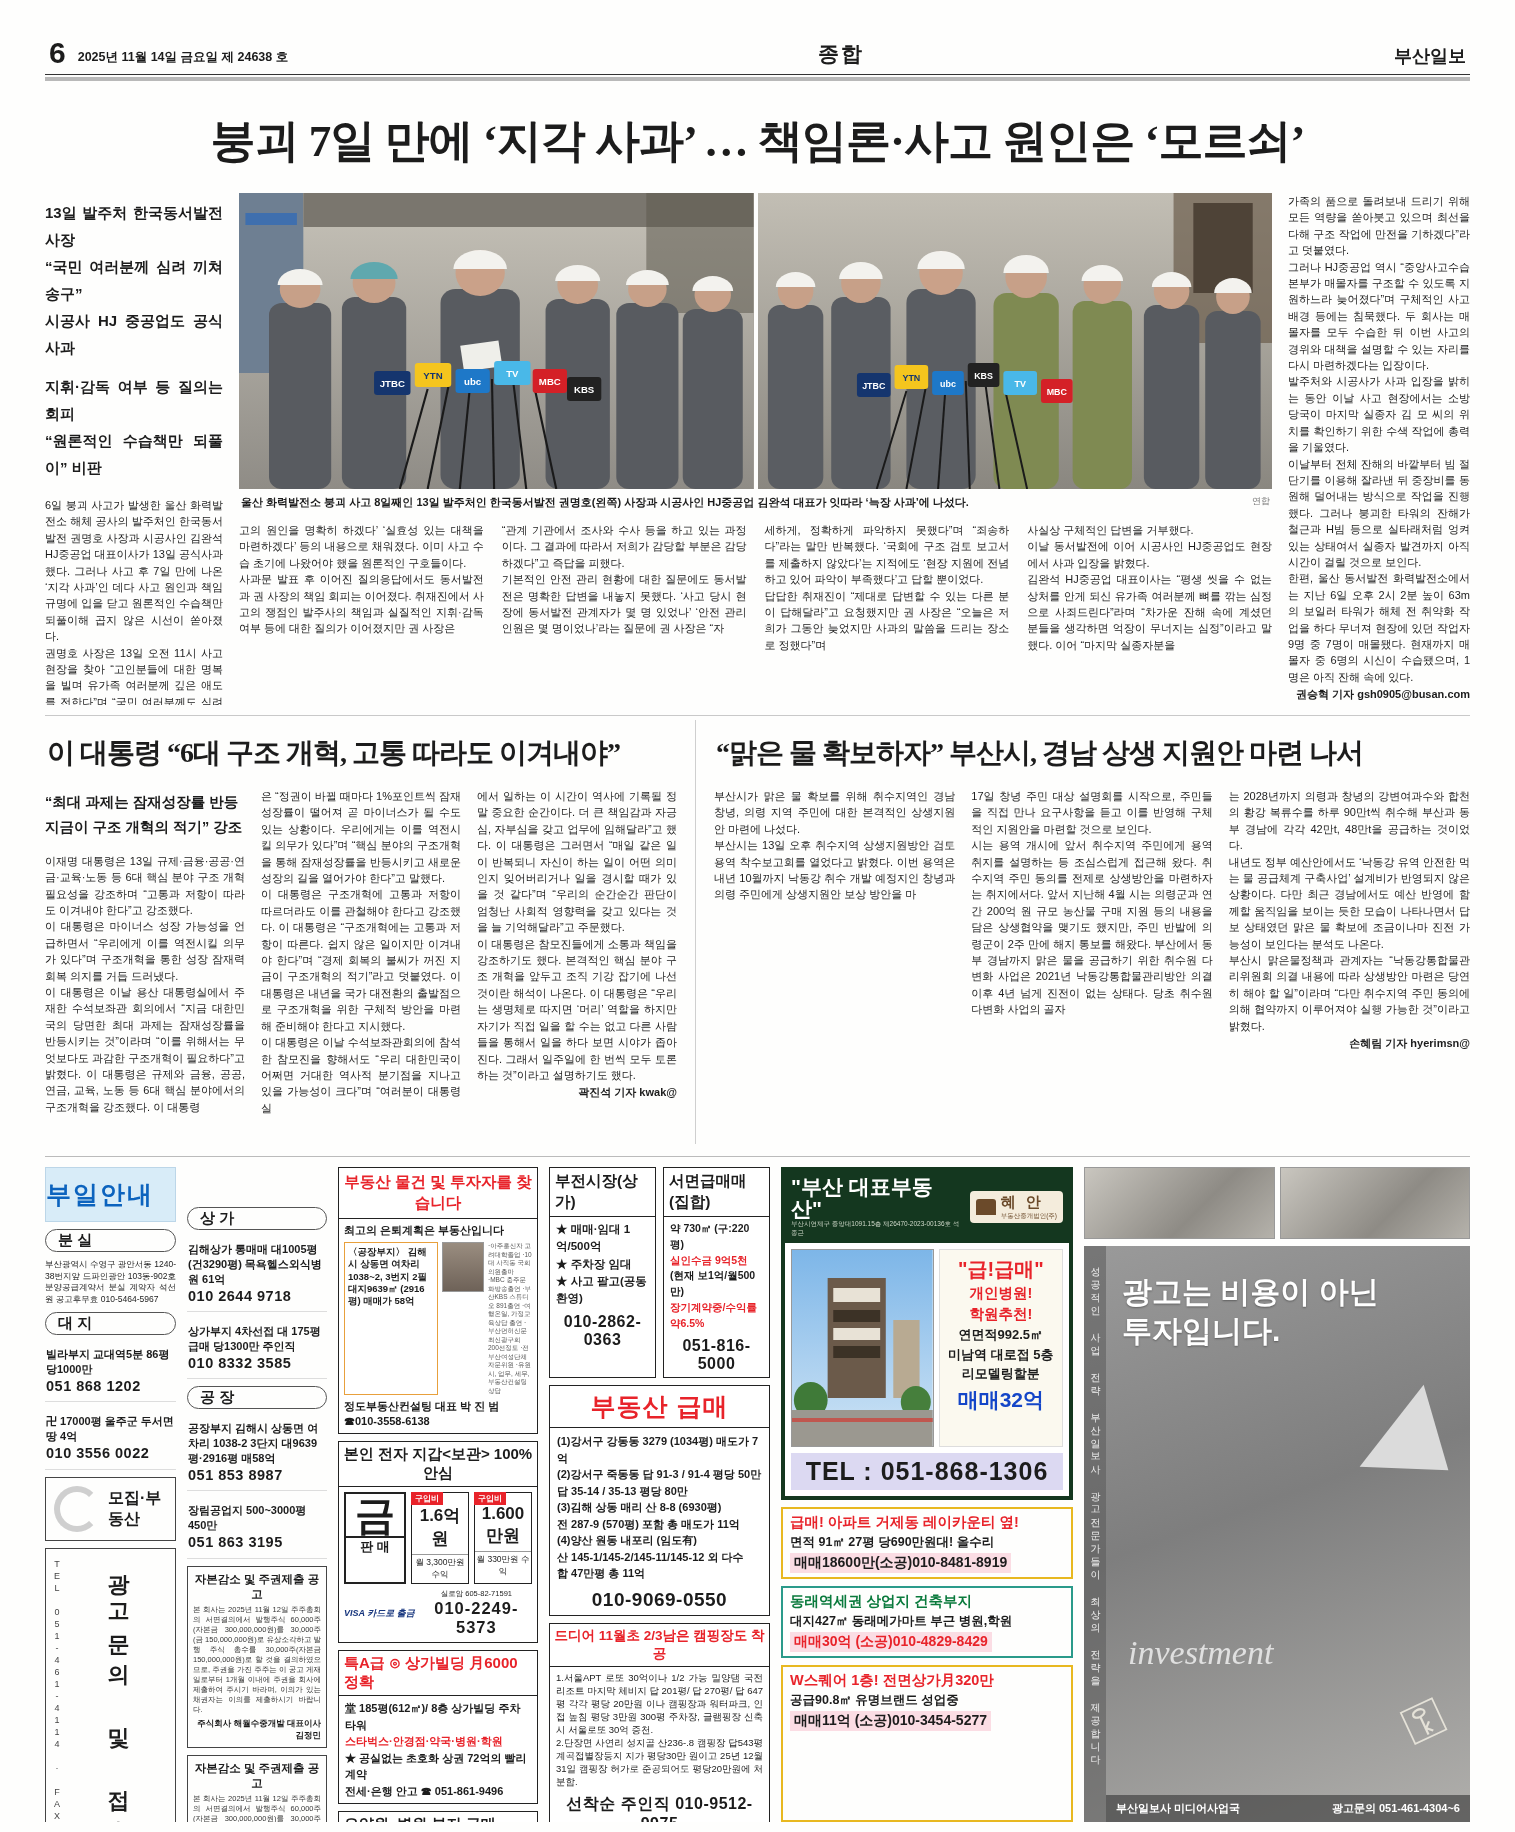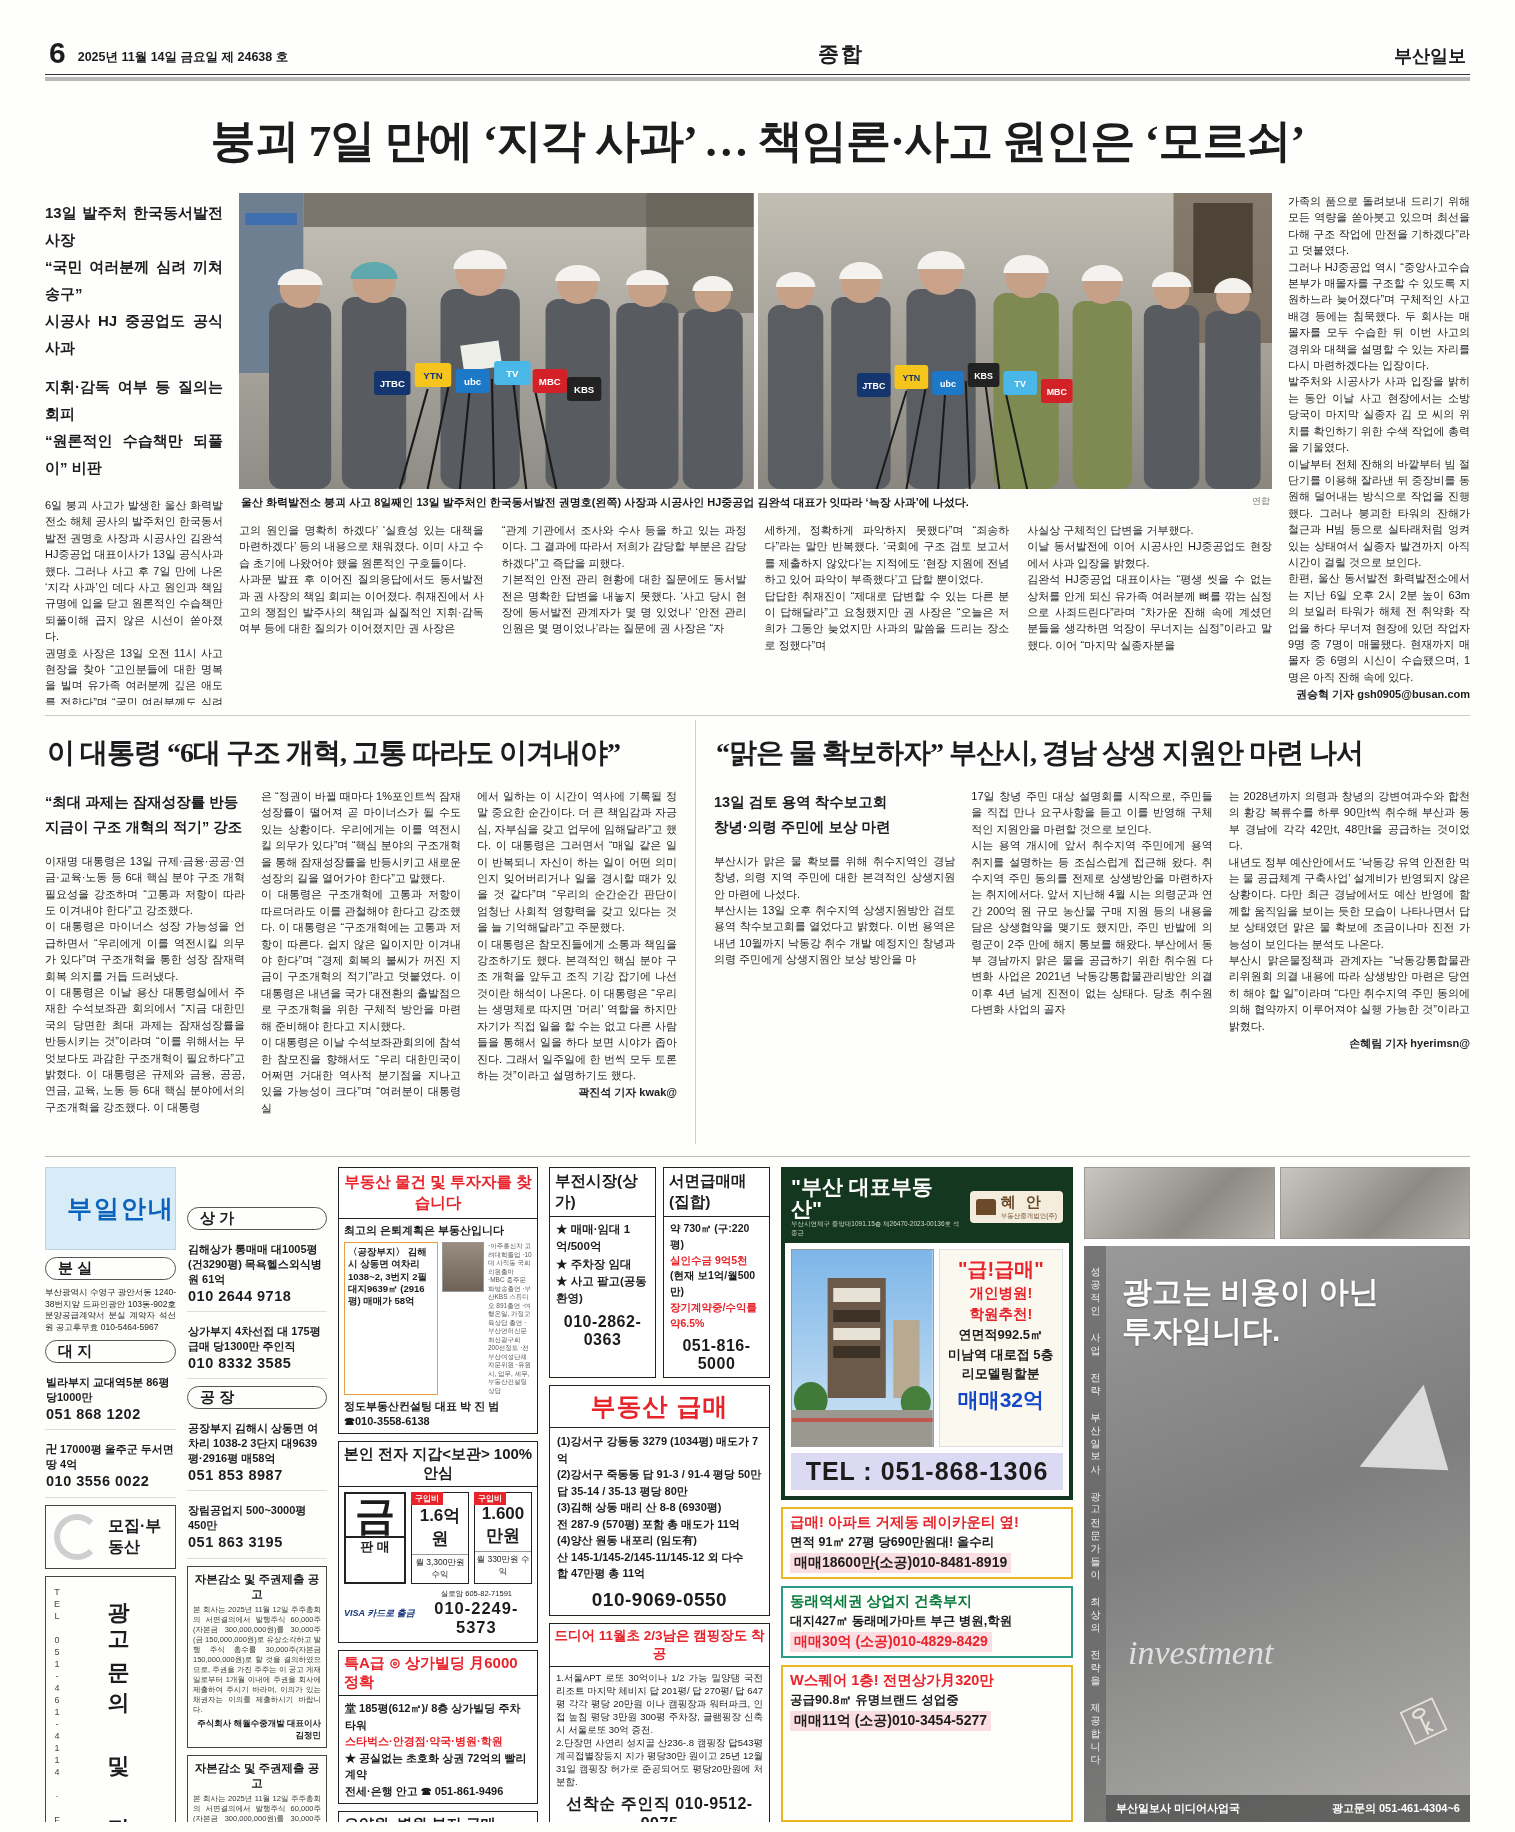--- a/index.html
+++ b/index.html
@@ -45,22 +45,22 @@
   .s-deck{font-size:14.5px;font-weight:bold;line-height:1.8;padding:2px 0 12px 0;}
   
   .rule-ads{border-top:1px solid #bbb;margin:12px 0 10px 0;}
   .ads{display:flex;gap:11px;height:655px;overflow:hidden;}
   .adcolA{width:131px;flex:none;display:flex;flex-direction:column;gap:7px;}
   .adcolB{width:140px;flex:none;display:flex;flex-direction:column;gap:7px;margin-top:40px;}
   .adcolC{width:200px;flex:none;display:flex;flex-direction:column;gap:7px;}
   .adcolD{width:221px;flex:none;display:flex;flex-direction:column;gap:7px;}
   .adcolE{width:292px;flex:none;display:flex;flex-direction:column;gap:7px;}
   .adcolF{flex:1;display:flex;flex-direction:column;gap:7px;}
-  .buil-logo{background:#d8ecf8;color:#0c63be;font-weight:bold;font-size:25px;text-align:right;
-    padding:24px 0;letter-spacing:2px;border:1px solid #bcd6e8;}
+  .buil-logo{background:#d8ecf8;color:#0c63be;font-weight:bold;font-size:25px;text-align:left;
+    padding:10px 0;letter-spacing:2px;border:1px solid #bcd6e8;}
   .pill{border:1.5px solid #555;border-radius:13px;font-weight:bold;font-size:15px;
     display:flex;justify-content:space-between;padding:1px 12px;}
   .tiny{font-size:8.5px;line-height:11.5px;text-align:justify;}
   .adit{font-size:11px;font-weight:bold;line-height:1.35;padding:5px 1px;border-bottom:1px solid #ddd;}
   .adit .ph{font-size:14.5px;letter-spacing:.5px;display:block;}
   .swirl{width:34px;height:34px;border:6px solid #cfcfcf;border-right-color:transparent;
     border-radius:50%;flex:none;}
   .mojip{border:1.5px solid #444;padding:8px;display:flex;align-items:center;gap:8px;height:52px;}
   .mojip-t{font-weight:bold;font-size:16px;}
   .gwmun{border:1.5px solid #444;flex:1;display:flex;padding:10px 6px;gap:6px;}
@@ -360,22 +360,20 @@
 이 대통령은 참모진들에게 소통과 책임을 강조하기도 했다. 본격적인 핵심 분야 구조 개혁을 앞두고 조직 기강 잡기에 나선 것이란 해석이 나온다. 이 대통령은 “우리는 생명체로 따지면 ‘머리’ 역할을 하지만 자기가 직접 일을 할 수는 없고 다른 사람들을 통해서 일을 하다 보면 시야가 좁아진다. 그래서 일주일에 한 번씩 모두 토론하는 것”이라고 설명하기도 했다.</div>
           <div class="byline">곽진석 기자 kwak@</div>
         </div>
       </div>
     </div>
     <div class="vsep"></div>
     <div class="story s-right">
       <div class="s-hl">“맑은 물 확보하자” 부산시, 경남 상생 지원안 마련 나서</div>
       <div class="s-cols">
         <div class="col">
-          <div class="s-deck bodytxt" style="font-size:14.5px;line-height:1.75;">13일 검토 용역 착수보고회
-창녕·의령 주민에 보상 마련</div>
           <div class="bodytxt">부산시가 맑은 물 확보를 위해 취수지역인 경남 창녕, 의령 지역 주민에 대한 본격적인 상생지원안 마련에 나섰다.
 부산시는 13일 오후 취수지역 상생지원방안 검토 용역 착수보고회를 열었다고 밝혔다. 이번 용역은 내년 10월까지 낙동강 취수 개발 예정지인 창녕과 의령 주민에게 상생지원안 보상 방안을 마</div>
         </div>
         <div class="col bodytxt">17일 창녕 주민 대상 설명회를 시작으로, 주민들을 직접 만나 요구사항을 듣고 이를 반영해 구체적인 지원안을 마련할 것으로 보인다.
 시는 용역 개시에 앞서 취수지역 주민에게 용역 취지를 설명하는 등 조심스럽게 접근해 왔다. 취수지역 주민 동의를 전제로 상생방안을 마련하자는 취지에서다. 앞서 지난해 4월 시는 의령군과 연간 200억 원 규모 농산물 구매 지원 등의 내용을 담은 상생협약을 맺기도 했지만, 주민 반발에 의령군이 2주 만에 해지 통보를 해왔다. 부산에서 동부 경남까지 맑은 물을 공급하기 위한 취수원 다변화 사업은 2021년 낙동강통합물관리방안 의결 이후 4년 넘게 진전이 없는 상태다. 당초 취수원 다변화 사업의 골자</div>
         <div class="col">
           <div class="bodytxt">는 2028년까지 의령과 창녕의 강변여과수와 합천의 황강 복류수를 하루 90만t씩 취수해 부산과 동부 경남에 각각 42만t, 48만t을 공급하는 것이었다.
 내년도 정부 예산안에서도 ‘낙동강 유역 안전한 먹는 물 공급체계 구축사업’ 설계비가 반영되지 않은 상황이다. 다만 최근 경남에서도 예산 반영에 함께할 움직임을 보이는 듯한 모습이 나타나면서 답보 상태였던 맑은 물 확보에 조금이나마 진전 가능성이 보인다는 분석도 나온다.
 부산시 맑은물정책과 관계자는 “낙동강통합물관리위원회 의결 내용에 따라 상생방안 마련은 당연히 해야 할 일”이라며 “다만 취수지역 주민 동의에 의해 협약까지 이루어져야 실행 가능한 것”이라고 밝혔다.</div>
           <div class="byline">손혜림 기자 hyerimsn@</div>

